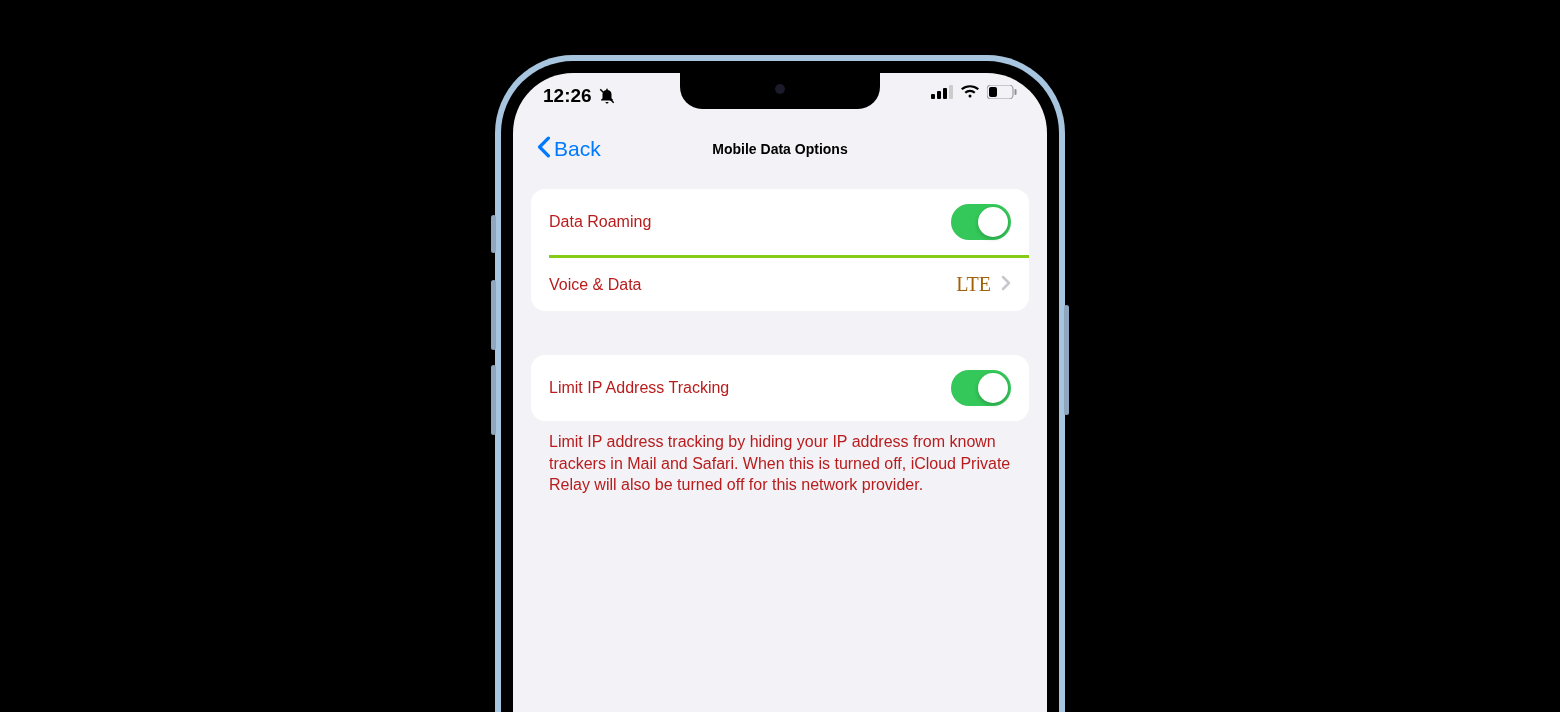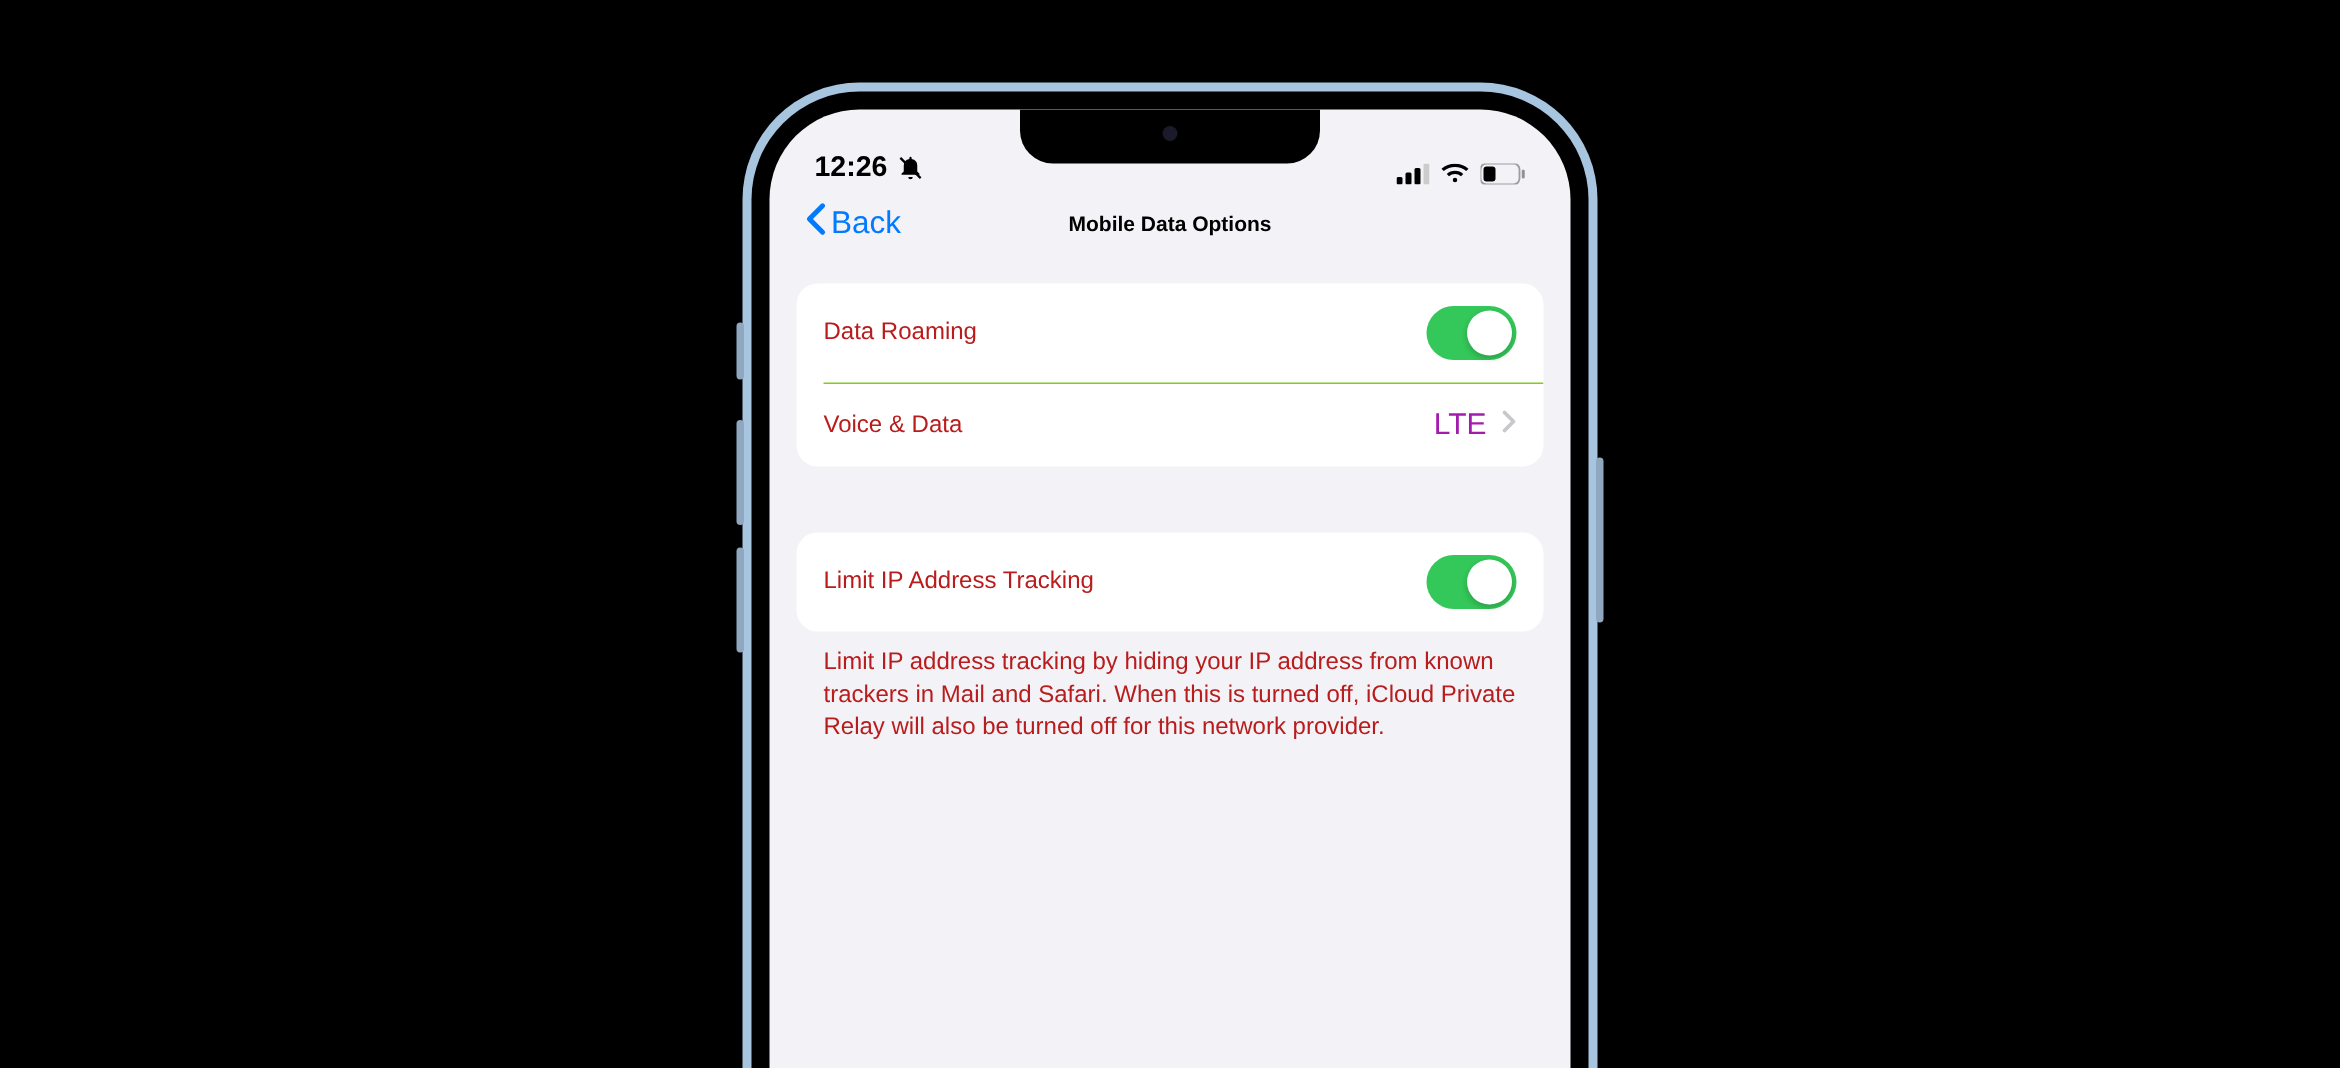--- a/index.html
+++ b/index.html
@@ -58,21 +58,21 @@
       transform: translateX(-50%);
       width: 10px;
       height: 10px;
       background: #1a1a2a;
       border-radius: 50%;
     }
     .status-bar {
       height: 50px;
       display: flex;
       justify-content: space-between;
-      align-items: flex-end;
+      align-items: flex-start;
       padding: 12px 30px 0;
       font-size: 19px;
       font-weight: 600;
       color: #000;
     }
     .status-left { display: flex; align-items: center; gap: 6px; }
     .status-right { display: flex; align-items: center; gap: 7px; }
     .nav-bar {
       height: 52px;
       display: flex;
@@ -103,24 +103,24 @@
       overflow: hidden;
     }
     .row {
       display: flex;
       align-items: center;
       justify-content: space-between;
       padding: 15px 18px;
       min-height: 56px;
       cursor: pointer;
     }
-    .row + .row { border-top: 1px solid #84cc16; margin-left: 18px; padding-left: 0; }
+    .row + .row { border-top: 3px solid #84cc16; margin-left: 18px; padding-left: 0; }
     .row-label { font-size: 16px; color: #b91c1c; }
     .row-right { display: flex; align-items: center; gap: 8px; }
-    .row-value { font-size: 20px; color: #a21caf; }
+    .row-value { font-size: 20px; color: #a16207; font-family: Liberation Serif, serif; }
     .chevron { color: #c7c7cc; margin-left: 2px; }
     .toggle {
       width: 60px;
       height: 36px;
       border-radius: 18px;
       position: relative;
       transition: background 0.2s;
     }
     .toggle.on { background: #34c759; }
     .toggle-knob {

